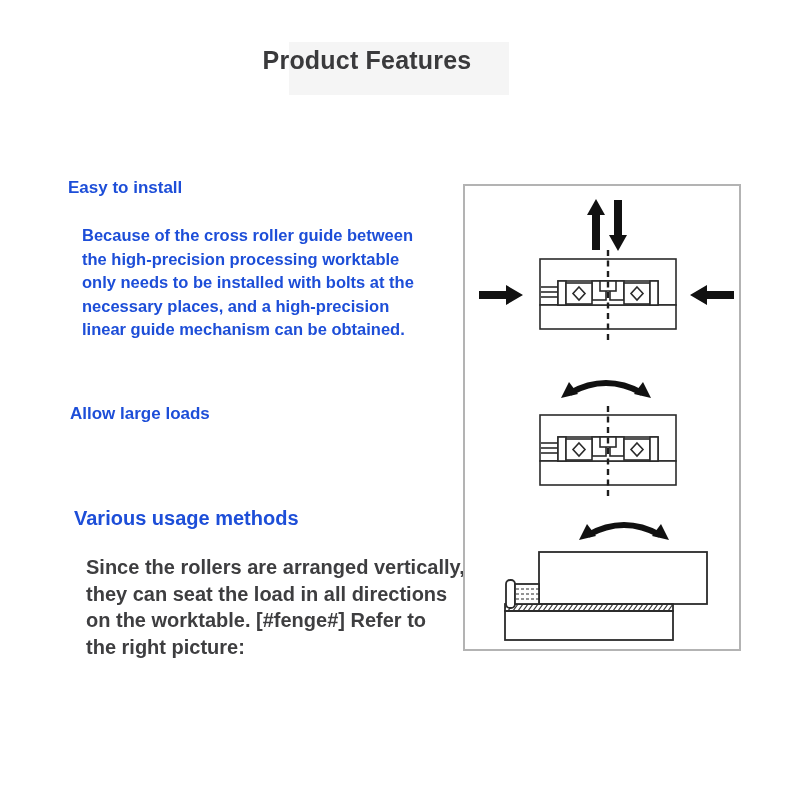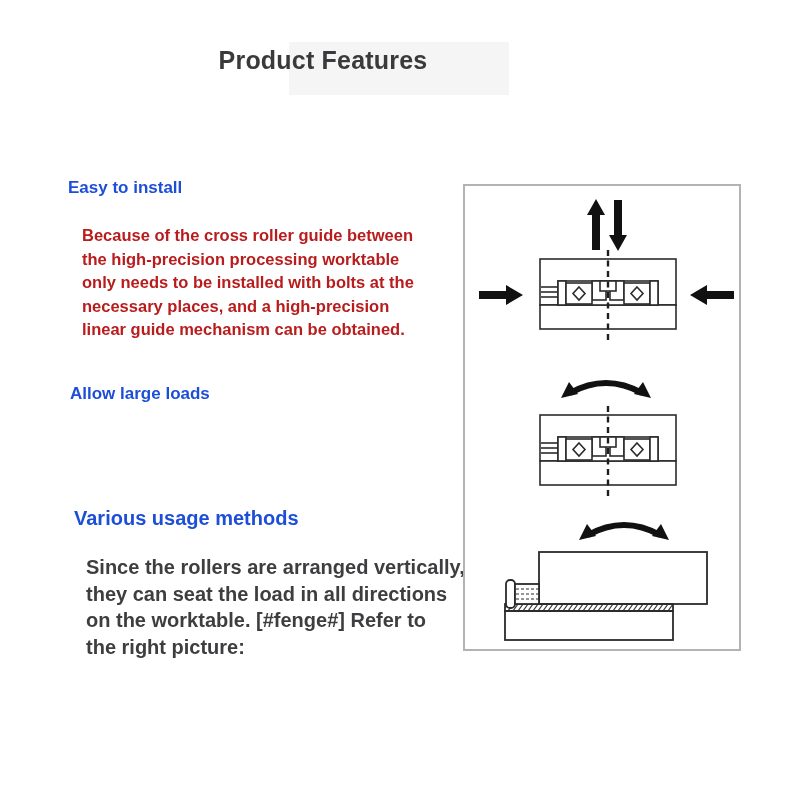--- a/index.html
+++ b/index.html
@@ -1,29 +1,29 @@
 <!DOCTYPE html>
 <html><head>
 <meta charset="utf-8">
 <style>
   html,body{margin:0;padding:0;background:#ffffff;}
   #stage{position:relative;width:800px;height:800px;background:#ffffff;overflow:hidden;
          font-family:"Liberation Sans",sans-serif;font-weight:700;}
 
   .title-shadow{position:absolute;left:289px;top:42px;width:220px;height:53px;background:#f5f5f5;}
   .page-title{position:absolute;left:0;top:46px;width:646px;text-align:center;
-              font-size:25px;letter-spacing:.2px;color:#3a3a3c;}
+              font-size:25px;letter-spacing:.2px;color:#3a3a3c;padding-left:44px;}
 
   .sec-heading{position:absolute;color:#1d4ed8;white-space:nowrap;}
   .h1{left:68px;top:178px;font-size:17px;}
-  .h2{left:70px;top:384px;font-size:17px;}
+  .h2{left:70px;top:404px;font-size:17px;}
   .h3{left:74px;top:507px;font-size:20px;}
 
   .para{position:absolute;white-space:nowrap;}
-  .p1{left:82px;top:224px;font-size:16.5px;line-height:23.5px;color:#b91c1c;}
+  .p1{left:82px;top:224px;font-size:16.5px;line-height:23.5px;color:#1d4ed8;}
   .p2{left:80px;top:428px;font-size:14.5px;line-height:22.5px;color:#1d1d1f;letter-spacing:.4px;}
   .p3{left:86px;top:554px;font-size:20px;line-height:26.5px;color:#3e3e40;}
 
   .diagram-box{position:absolute;left:463px;top:184px;width:274px;height:463px;
                border:2px solid #b3b3b3;background:#ffffff;}
   .abs{position:absolute;}
 </style>
 </head>
 <body>
 

